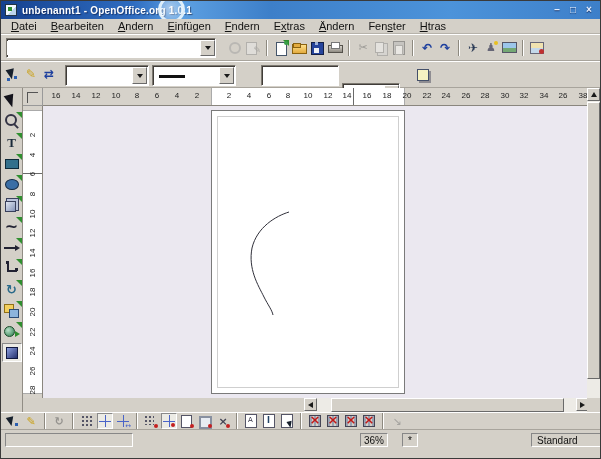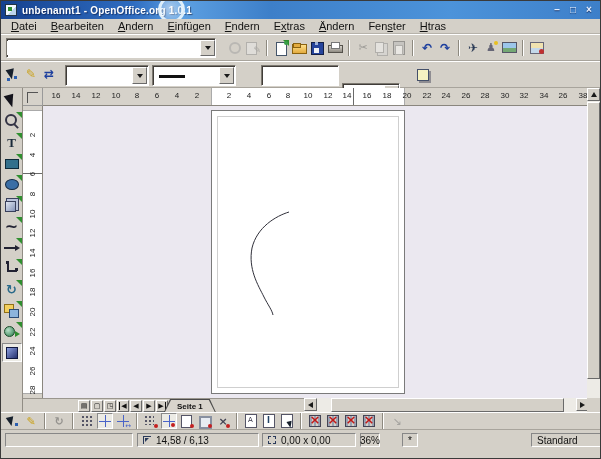--- a/index.html
+++ b/index.html
@@ -182,21 +182,21 @@
   .crossed::before{width:10px;height:10px;border:1px solid #445;background:repeating-linear-gradient(90deg,#9aa2b2 0 2px,transparent 2px 4px)}
   .crossed::after{content:"×";color:#c01818;font-weight:bold;font-size:13px;top:-1px}
   .o-exit-all::before{content:"↘";color:#778;font-size:11px}
 
   
   .statusbar{position:absolute;left:0;top:429px;right:0;height:19px;background:#d4d0c8}
   .sf{position:absolute;top:3px;height:14px;border:1px solid;border-color:#878787 #fff #fff #878787;display:flex;align-items:center;padding:0 5px;font-size:10px;color:#111;white-space:nowrap}
   .sf-empty{left:4px;width:128px}
   .sf-pos{left:136px;width:122px}
   .sf-size{left:261px;width:94px}
-  .sf-zoom{left:359px;width:20px;justify-content:center}
+  .sf-zoom{left:359px;width:28px;justify-content:center}
   .sf-mod{left:401px;width:16px;justify-content:center}
   .sf-page{left:420px;width:107px}
   .sf-style{left:530px;width:83px}
   .sic-pos{width:8px;height:8px;border-left:1px solid #2a3a5a;border-top:1px solid #2a3a5a;margin-right:5px;position:relative}
   .sic-pos::after{content:"";position:absolute;left:1px;top:1px;width:0;height:0;border-left:4px solid #2a3a5a;border-bottom:4px solid transparent}
   .sic-size{width:8px;height:8px;border:1px dashed #2a3a5a;margin-right:5px}
   .bottomframe{position:absolute;left:0;top:448px;right:0;height:11px;background:#d4d0c8;border-bottom:2px solid #55524c}
 </style>
 </head>
 <body>
@@ -364,34 +364,20 @@
   <div class="vscroll">
     <span class="sbtn a-up" style="left:0;top:0">
         <i></i>
       </span>
     <span class="vthumb"></span>
     <span class="sbtn a-dn" style="left:0;top:311px">
         <i></i>
       </span>
   </div>
 
-  <div class="tabrow">
-    <span class="vb vb-1"></span>
-    <span class="vb vb-2"></span>
-    <span class="vb vb-3"></span>
-    <span class="nv nv-first"></span>
-    <span class="nv nv-prev"></span>
-    <span class="nv nv-next"></span>
-    <span class="nv nv-last"></span>
-    <span class="tabwrap">
-      <span class="tabouter">
-          <span class="tabinner">Seite 1</span>
-        </span>
-    </span>
-  </div>
 
   <div class="hscroll">
     <span class="sbtn a-lf" style="left:0;top:0">
         <i></i>
       </span>
     <span class="hthumb"></span>
     <span class="sbtn a-rt" style="left:272px;top:0">
         <i></i>
       </span>
   </div>
@@ -420,28 +406,20 @@
       <span class="ic o-snap-grid-off crossed"></span>
       <span class="ic o-snap-lines-off crossed"></span>
       <span class="ic o-snap-margin-off crossed"></span>
       <span class="ic o-snap-frame-off crossed"></span>
       <span class="tsep"></span>
       <span class="ic o-exit-all dis"></span>
     </div>
 
   <div class="statusbar">
     <span class="sf sf-empty"></span>
-    <span class="sf sf-pos">
-      <span class="sic-pos"></span>
-      <span>14,58 / 6,13</span>
-    </span>
-    <span class="sf sf-size">
-      <span class="sic-size"></span>
-      <span>0,00 x 0,00</span>
-    </span>
     <span class="sf sf-zoom">
       <span>36%</span>
     </span>
     <span class="sf sf-mod">
       <span>*</span>
     </span>
     <span class="sf sf-style">
       <span>Standard</span>
     </span>
   </div>

